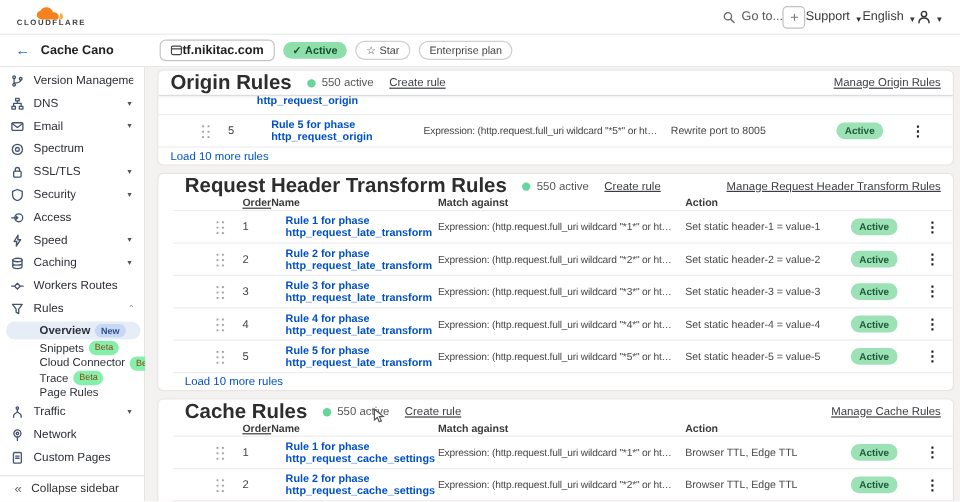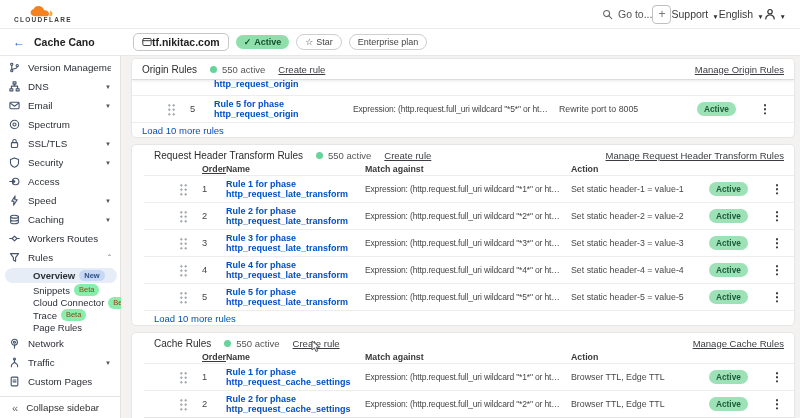--- a/index.html
+++ b/index.html
@@ -54,37 +54,37 @@
   .collapse-icon { color:#666; font-size:11px; }
 
   
   .content { flex:1; background:#f4f2f1; overflow:hidden; padding:2px 5px 0 10px; }
   .card { background:#fff; border:1px solid #e6e6e6; border-radius:5px; overflow:hidden; position:relative; }
   .card + .card { margin-top:6px;padding-left:12px; }
   .sec-head { display:flex; align-items:center; height:20px; padding:0 10px; background:#fff; }
   .sec-head.sticky { border-bottom:1px solid #dcdcdc; box-shadow:0 1px 3px rgba(0,0,0,.09);
     position:relative; z-index:2; height:21px; }
   .sec-head.slim { height:17px; padding-top:3px; }
-  .sec-title { font-weight:normal; font-size:10px; color:#2d2d2d; white-space:nowrap; }
+  .sec-title { font-weight:bold; font-size:17px; color:#2d2d2d; white-space:nowrap; }
   .dot { width:7px; height:7px; border-radius:50%; background:#67d49c; margin-left:13px; flex:none; }
   .count { font-size:9.5px; color:#555; margin-left:5px; white-space:nowrap; }
   .create-link { font-size:9.5px; color:#3b3d42; text-decoration:underline; margin-left:13px; white-space:nowrap; }
   .manage-link { margin-left:auto; font-size:9.5px; color:#3b3d42; text-decoration:underline; white-space:nowrap; }
 
   .grid { display:grid; grid-template-columns:44px 38px 139px 206px 138px 48px 1fr; align-items:center; }
   .col-head { height:13px; font-size:8.8px; font-weight:bold; color:#3a3a3a; }
   .col-head .c-order { padding-left:14px;text-decoration:underline; }
   .rule-row { height:27px; border-top:1px solid #ededed; }
   .drag { justify-self:end; width:9px; height:13px;
     background-image:radial-gradient(circle,#9aa0a6 1px,transparent 1.2px);
     background-size:4.5px 4.5px; }
   .order { padding-left:14px; font-size:9.3px; color:#444; }
   .rname { font-size:9px; font-weight:bold; color:#0051c3; line-height:10.5px;
     white-space:nowrap; overflow:hidden; display:block; }
-  .rname span { display:block; }
+  .rname span { display:block;margin-left:12px; }
   .match { font-size:8.5px; color:#474747; white-space:nowrap; overflow:hidden;
     text-overflow:ellipsis; padding-right:10px; letter-spacing:-.15px; }
   .raction { font-size:8.8px; color:#474747; white-space:nowrap; overflow:hidden; padding-right:6px; }
   .status-pill { background:#9ce2b6; color:#1e5a39; font-size:8.3px; font-weight:600;
     border-radius:999px; padding:2px 7px; justify-self:start; }
   .kebab { font-size:12px; color:#222; font-weight:bold; padding-left:14px; }
   .partial-row { height:15px; overflow:hidden; }
   .partial-row .rname { align-self:start; margin-top:-1px; }
   .load-more { height:15px; display:flex; align-items:center; padding:0 10px;
     font-size:9.5px; color:#0051c3; border-top:1px solid #ededed; }
@@ -274,34 +274,34 @@
     <div class="sub-item">
       <span>Trace</span>
       <span class="badge beta">Beta</span>
     </div>
     <div class="sub-item">
       <span>Page Rules</span>
     </div>
 
     <div class="nav-item">
       <svg width="11" height="11" viewBox="0 0 12 12">
+        <circle cx="6" cy="2.2" r="1.1" class="icon-stroke"></circle>
+        <path d="M6 3.4 V5.2 M6 5.2 C6 7.2 2.6 6.8 2.6 9.2 V10.6 M6 5.2 c0 2 3.4 1.6 3.4 4 V10.6" class="icon-stroke"></path>
+      </svg>
+      <span class="nlabel">Traffic</span>
+      <span class="nav-caret">▼</span>
+    </div>
+
+    <div class="nav-item">
+      <svg width="11" height="11" viewBox="0 0 12 12">
         <circle cx="6" cy="4.6" r="3.2" class="icon-stroke"></circle>
           <circle cx="6" cy="4.6" r="1.1" class="icon-stroke"></circle>
         <path d="M6 7.8 V11" class="icon-stroke"></path>
       </svg>
       <span class="nlabel">Network</span>
-    </div>
-
-    <div class="nav-item">
-      <svg width="11" height="11" viewBox="0 0 12 12">
-        <circle cx="6" cy="2.2" r="1.1" class="icon-stroke"></circle>
-        <path d="M6 3.4 V5.2 M6 5.2 C6 7.2 2.6 6.8 2.6 9.2 V10.6 M6 5.2 c0 2 3.4 1.6 3.4 4 V10.6" class="icon-stroke"></path>
-      </svg>
-      <span class="nlabel">Traffic</span>
-      <span class="nav-caret">▼</span>
     </div>
 
     <div class="nav-item">
       <svg width="11" height="11" viewBox="0 0 12 12">
         <rect x="2.4" y="1.2" width="7.2" height="9.6" rx="1" class="icon-stroke"></rect>
         <path d="M4.4 4.4 H7.6 M4.4 6.4 H7.6" class="icon-stroke"></path>
       </svg>
       <span class="nlabel">Custom Pages</span>
     </div>
 

